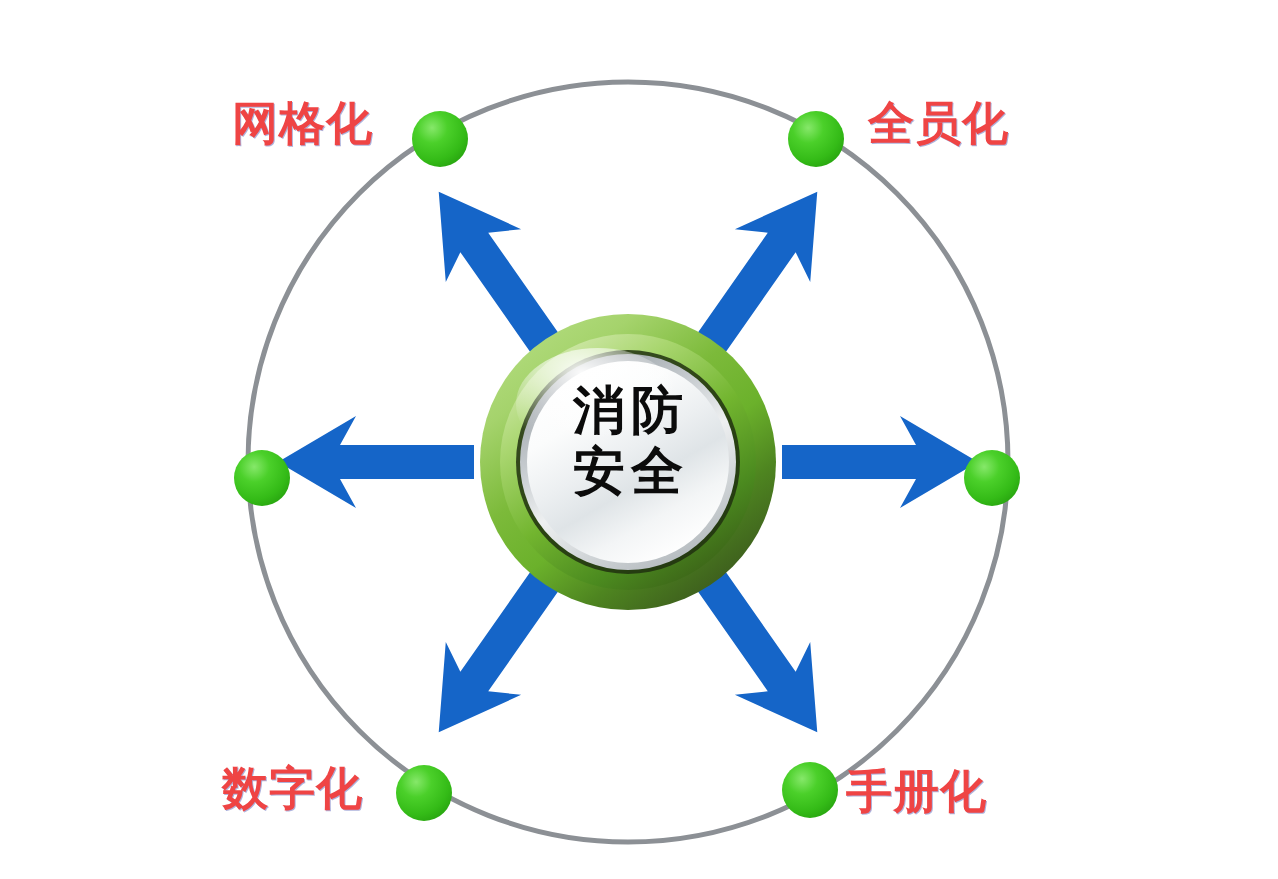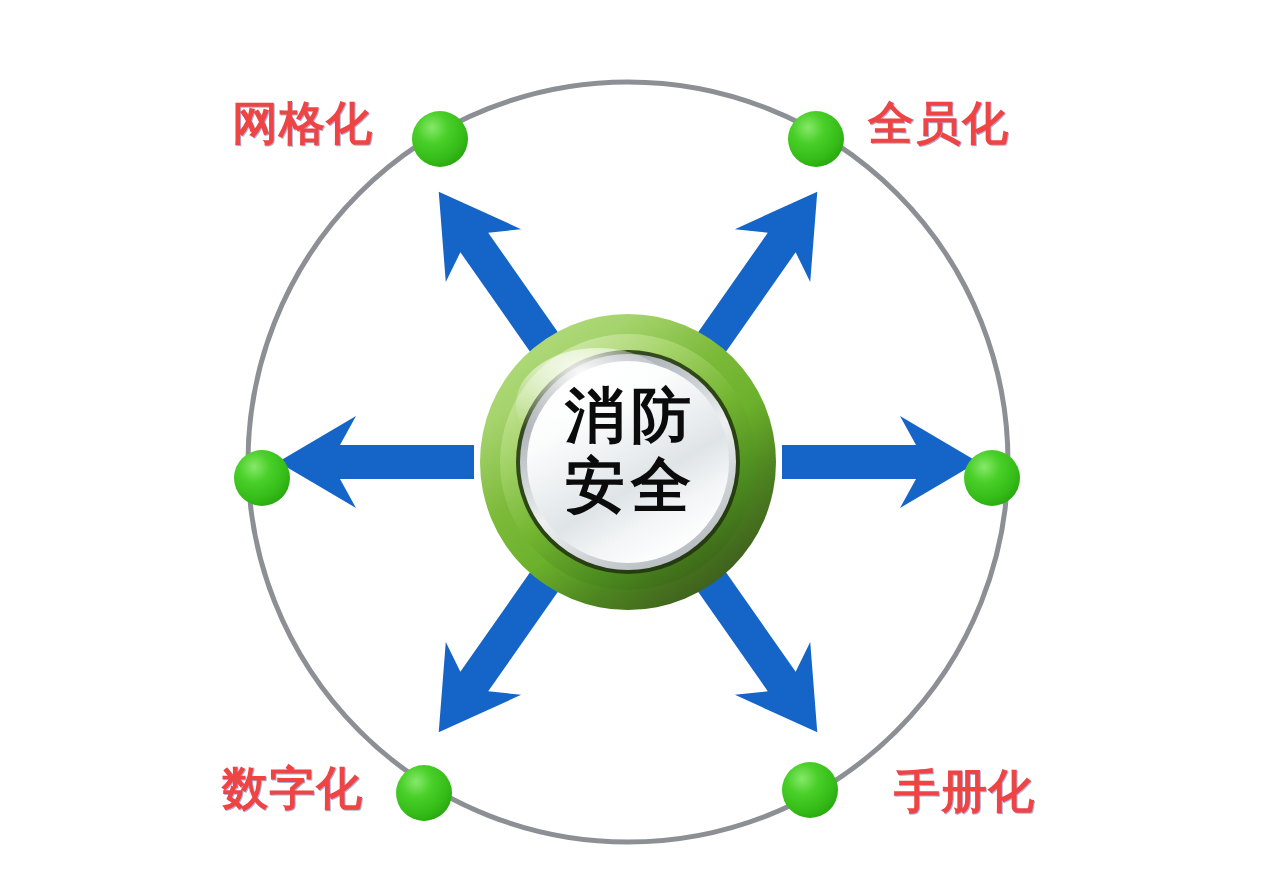--- a/index.html
+++ b/index.html
@@ -40,21 +40,21 @@
   }
   .center-text {
     position: absolute;
     left: 498px;
     top: 380px;
     width: 260px;
     text-align: center;
     color: #0b0b0b;
     font-family: "DejaVu Sans", "Liberation Sans", sans-serif;
     font-weight: bold;
-    font-size: 60px;
+    font-size: 52px;
     line-height: 1.17;
     letter-spacing: 6px;
     text-indent: 6px;
   }
   .center-text div { white-space: nowrap; }
 </style>
 </head>
 <body>
 
 <div id="stage">
@@ -168,15 +168,15 @@
   </div>
 
   <div class="node-label" style="left:232px; top:100px;">网格化</div>
 
   <div class="node-label" style="left:860px; top:100px;margin-left:8px;">全员化</div>
 
 
 
   <div class="node-label" style="left:222px; top:765px;">数字化</div>
 
-  <div class="node-label" style="left:894px; top:768px;">手册化</div>
+  <div class="node-label" style="left:846px; top:768px;">手册化</div>
 
 </div>
 
 </body></html>

